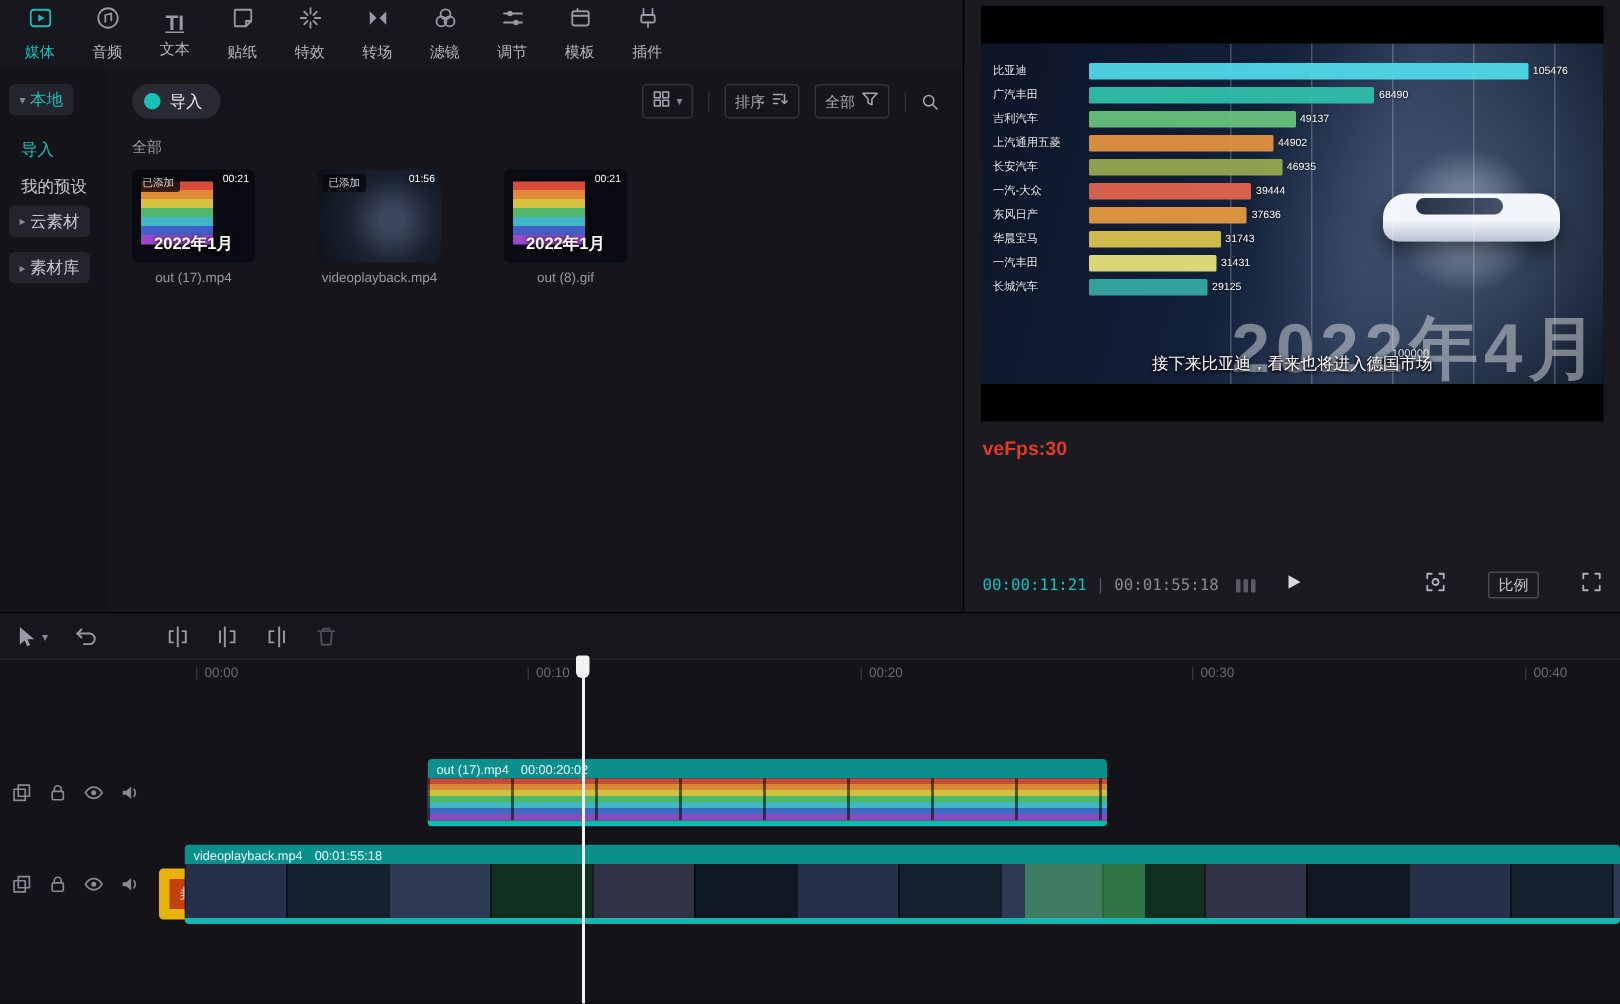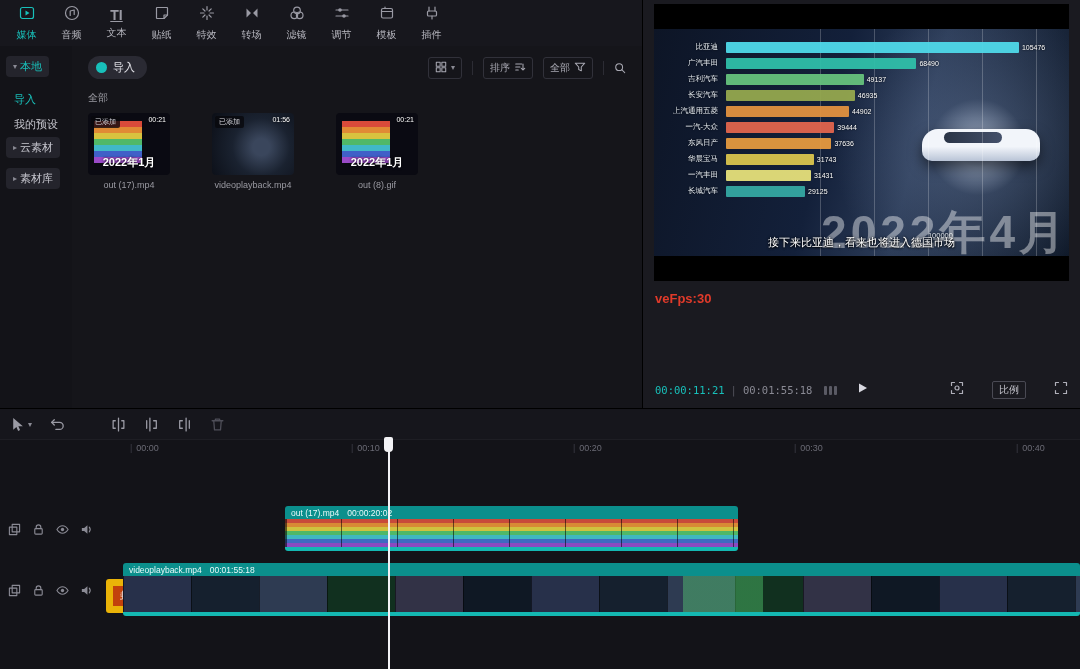--- a/index.html
+++ b/index.html
@@ -69,21 +69,21 @@
       radial-gradient(circle at 78% 52%, rgba(190,205,230,.55) 0 6%, rgba(110,130,165,.30) 14%, rgba(0,0,0,0) 42%),
       linear-gradient(105deg,#0d1526 0%,#13203a 42%,#2b3b57 62%,#0e1828 100%);
   }
   .car-body { position:absolute; right:7%; top:44%; width:118px; height:32px; border-radius:16px 14px 10px 10px;
     background:linear-gradient(180deg,#f2f5fa 0 55%,#b9c4d6 100%); box-shadow:0 6px 14px rgba(0,0,0,.55); }
   .car-body:before { content:""; position:absolute; left:22px; top:3px; width:58px; height:11px; border-radius:8px;
     background:linear-gradient(90deg,#2a3446,#44506a); }
   .vgrid { position:absolute; top:0; bottom:0; width:1px; background:rgba(255,255,255,.22); }
   .chart { position:absolute; left:8px; top:10px; width:86%; }
   .bar-row { display:flex; align-items:center; height:16px; }
-  .bar-label { width:64px; text-align:right; padding-right:8px; font-size:7.5px; color:#e8eef4;
+  .bar-label { width:64px; padding-right:8px; font-size:7.5px; color:#e8eef4;
     white-space:nowrap; overflow:hidden; flex-shrink:0; text-shadow:0 0 2px #000; }
   .bar-zone { flex:1; display:flex; align-items:center; }
   .bar { height:11px; border-radius:1px; opacity:.95; flex-shrink:0; }
   .bar-val { font-size:7px; color:#fff; margin-left:3px; text-shadow:0 0 2px #000; white-space:nowrap; }
   .axis-max { position:absolute; bottom:16px; left:66%; font-size:7.5px; color:#dfe6ee; text-shadow:0 0 2px #000; }
   .date-overlay { position:absolute; bottom:-8px; width:100%; text-align:right; font-size:46px; font-weight:bold;
     color:rgba(255,255,255,.42); letter-spacing:4px; white-space:nowrap; }
   .subtitle { position:absolute; bottom:6px; width:100%; text-align:center; font-size:11px; color:#fff;
     text-shadow:0 1px 2px #000, 0 0 3px #000; }
   .fps { margin:10px 0 0 12px; font-size:13px; font-weight:bold; color:#e03a2a; }
@@ -337,31 +337,31 @@
                 </span>
               </div>
             <div class="bar-row">
                 <span class="bar-label">吉利汽车</span>
                 <span class="bar-zone">
                   <span class="bar" style="width: 47%; background: rgb(102, 194, 124);"></span>
                   <span class="bar-val">49137</span>
                 </span>
               </div>
             <div class="bar-row">
+                <span class="bar-label">上汽通用五菱</span>
+                <span class="bar-zone">
+                  <span class="bar" style="width: 42%; background: rgb(226, 145, 63);"></span>
+                  <span class="bar-val">44902</span>
+                </span>
+              </div>
+            <div class="bar-row">
                 <span class="bar-label">长安汽车</span>
                 <span class="bar-zone">
                   <span class="bar" style="width: 44%; background: rgb(149, 168, 78);"></span>
                   <span class="bar-val">46935</span>
-                </span>
-              </div>
-            <div class="bar-row">
-                <span class="bar-label">上汽通用五菱</span>
-                <span class="bar-zone">
-                  <span class="bar" style="width: 42%; background: rgb(226, 145, 63);"></span>
-                  <span class="bar-val">44902</span>
                 </span>
               </div>
             <div class="bar-row">
                 <span class="bar-label">一汽-大众</span>
                 <span class="bar-zone">
                   <span class="bar" style="width: 37%; background: rgb(226, 101, 77);"></span>
                   <span class="bar-val">39444</span>
                 </span>
               </div>
             <div class="bar-row">

